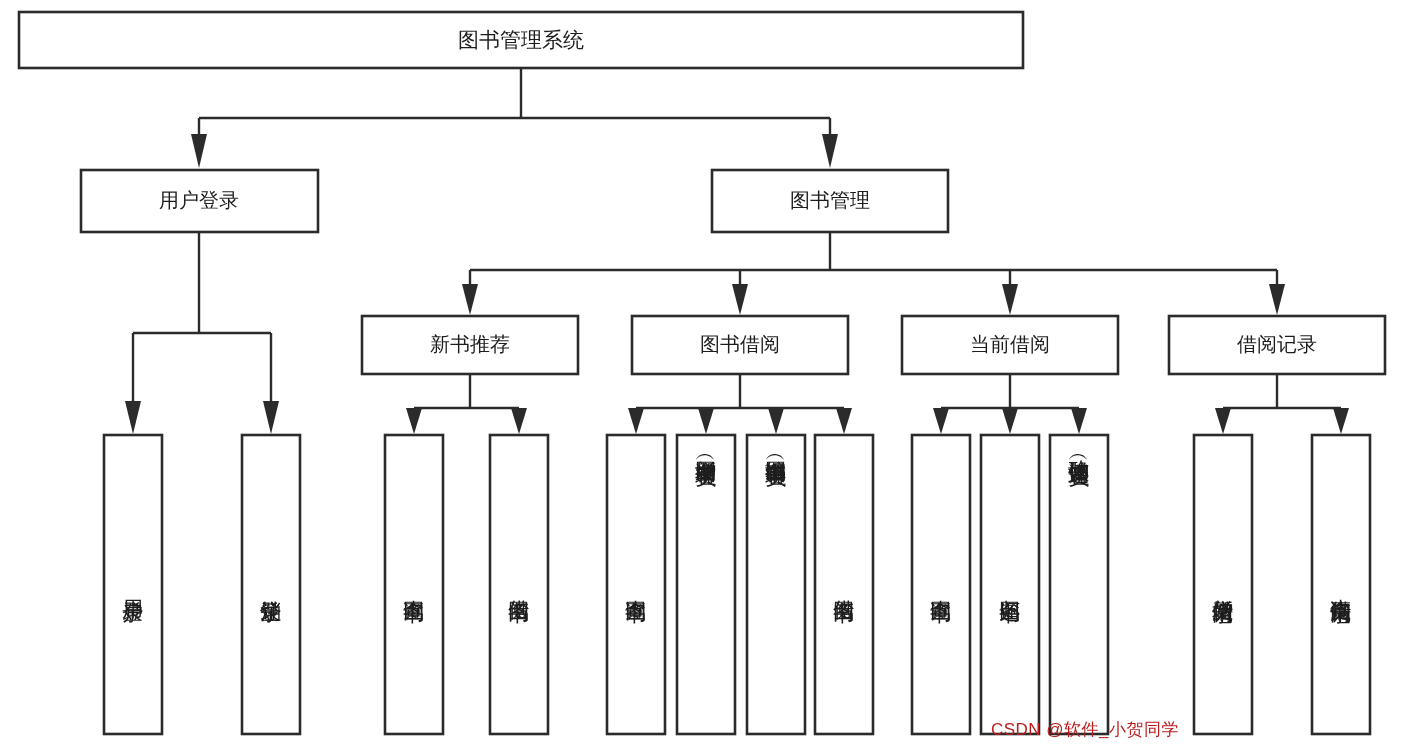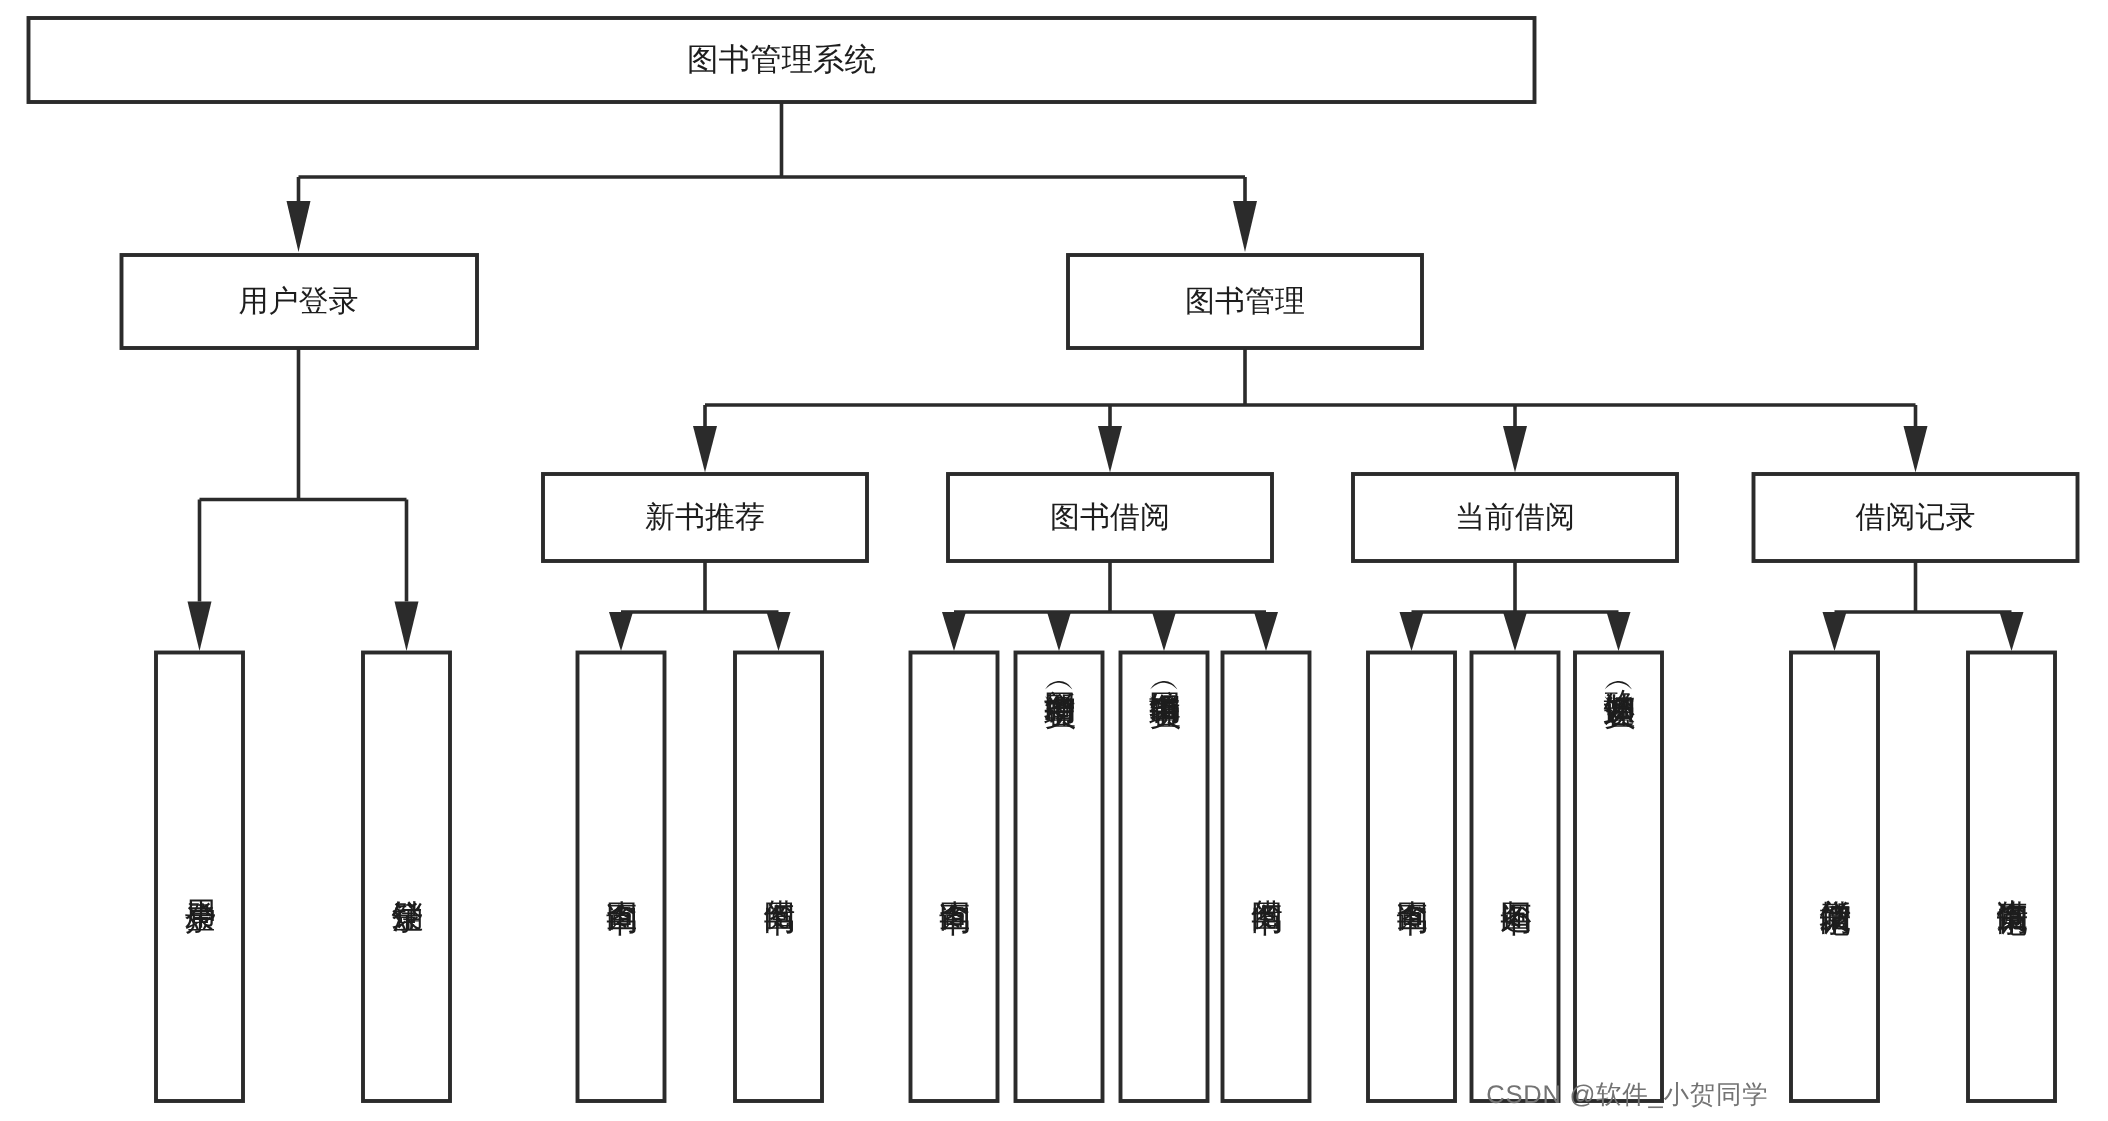--- a/index.html
+++ b/index.html
@@ -66,21 +66,21 @@
     justify-content: center;
     white-space: nowrap;
     pointer-events: none;
   }
   .watermark {
     position: absolute;
     right: 8px;
     bottom: 6px;
     font-family: "Liberation Sans", "DejaVu Sans", sans-serif;
     font-size: 17px;
-    color: #737373;
+    color: #b91c1c;
     letter-spacing: 0.5px;
     white-space: nowrap;
   }
 </style>
 </head>
 <body>
 
 <div id="diagram-root">
 
   <svg id="flow" viewBox="0 0 1405 747" xmlns="http://www.w3.org/2000/svg">

